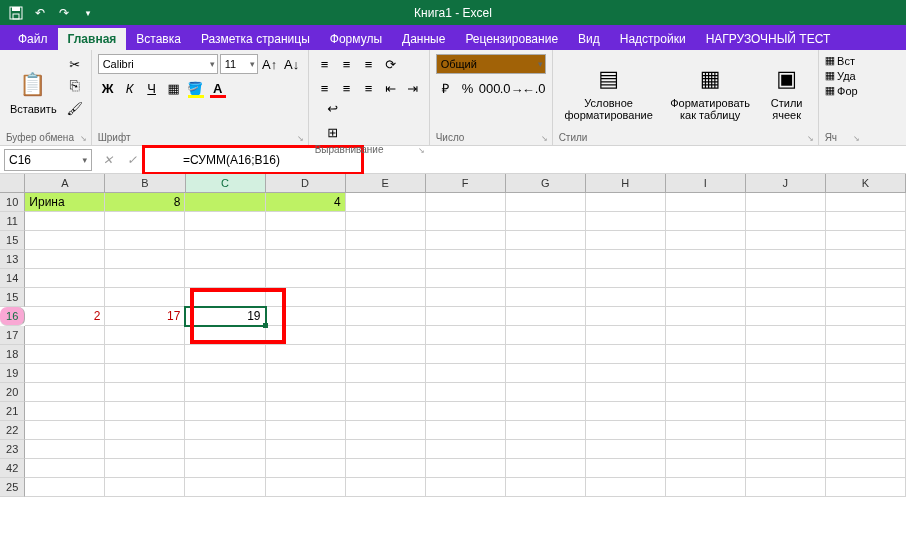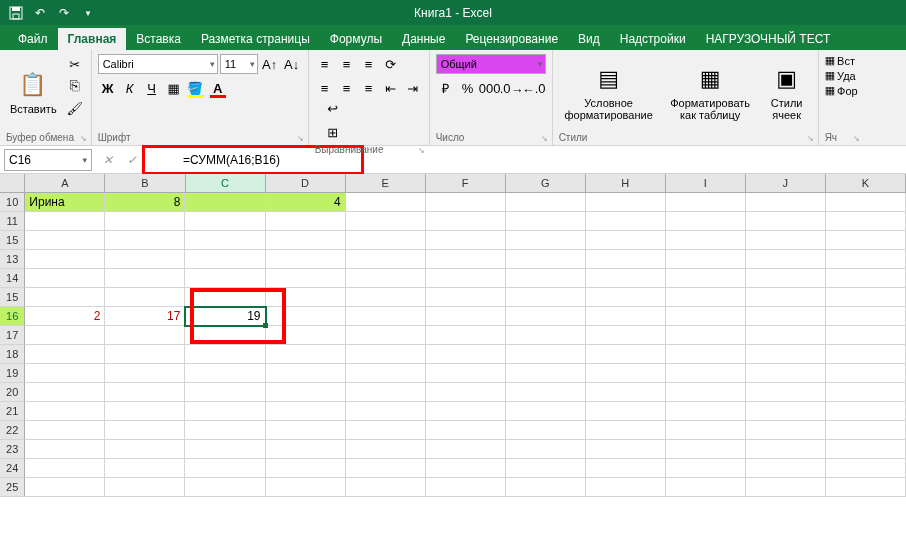--- a/index.html
+++ b/index.html
@@ -3,62 +3,62 @@
 <meta charset="utf-8">
 <style>
 * { margin: 0; padding: 0; box-sizing: border-box; font-family: 'Segoe UI', Tahoma, sans-serif; }
 body { width: 906px; height: 548px; overflow: hidden; background: #fff; font-size: 12px; }
 
 .titlebar { height: 25px; background: #0f7040; display: flex; align-items: center; color: #fff; position: relative; }
 .qat { display: flex; align-items: center; gap: 8px; padding: 0 8px; }
 .qat-icon { width: 16px; height: 16px; display: flex; align-items: center; justify-content: center; color: #fff; cursor: pointer; }
 .title { position: absolute; left: 50%; transform: translateX(-50%); font-size: 12px; white-space: nowrap; }
 
-.tabs { height: 25px; background: #15803d; display: flex; align-items: flex-end; padding-left: 8px; }
+.tabs { height: 25px; background: #6d28d9; display: flex; align-items: flex-end; padding-left: 8px; }
 .tab { padding: 4px 10px; color: #fff; font-size: 12px; cursor: pointer; }
 .tab.active { background: #f1f1f1; color: #0f7040; font-weight: 600; }
 
 .ribbon { height: 96px; background: #f1f1f1; border-bottom: 1px solid #d4d4d4; display: flex; }
 .group { border-right: 1px solid #d4d4d4; padding: 4px 6px 2px; display: flex; flex-direction: column; justify-content: space-between; }
 .group-label { font-size: 10px; color: #666; margin-top: auto; padding-top: 2px; position: relative; }
 .group-label::after { content: '↘'; font-size: 8px; position: absolute; right: -2px; bottom: 0; color: #999; }
 .group-content { display: flex; gap: 4px; flex: 1; }
 
 .btn-large { display: flex; flex-direction: column; align-items: center; justify-content: center; padding: 2px 4px; cursor: pointer; min-width: 40px; }
 .btn-large-icon { width: 32px; height: 32px; display: flex; align-items: center; justify-content: center; font-size: 22px; }
 .btn-large-label { font-size: 11px; text-align: center; line-height: 1.1; margin-top: 2px; }
 .btn-small { width: 20px; height: 20px; display: flex; align-items: center; justify-content: center; cursor: pointer; font-size: 13px; }
 .col { display: flex; flex-direction: column; gap: 2px; }
 .row { display: flex; gap: 2px; align-items: center; }
 
 .font-select { height: 20px; border: 1px solid #ababab; background: #fff; font-size: 11px; padding: 0 14px 0 4px; position: relative; display: flex; align-items: center; cursor: pointer; }
 .font-select::after { content: '▾'; position: absolute; right: 2px; font-size: 9px; color: #666; }
 .font-name { width: 120px; }
 .font-size { width: 38px; }
-.number-select { height: 20px; border: 1px solid #ababab; background: #d946ef; font-size: 11px; padding: 0 14px 0 4px; width: 110px; position: relative; display: flex; align-items: center; cursor: pointer; }
+.number-select { height: 20px; border: 1px solid #ababab; background: #a16207; font-size: 11px; padding: 0 14px 0 4px; width: 110px; position: relative; display: flex; align-items: center; cursor: pointer; }
 .number-select::after { content: '▾'; position: absolute; right: 2px; font-size: 9px; color: #666; }
 
 .formula-bar { height: 28px; border-bottom: 1px solid #d4d4d4; display: flex; align-items: center; background: #fff; }
 .name-box { width: 88px; height: 22px; border: 1px solid #ababab; margin: 0 4px; padding: 0 4px; display: flex; align-items: center; justify-content: space-between; font-size: 12px; }
 .name-box::after { content: '▾'; font-size: 9px; color: #666; }
 .fb-btn { width: 24px; height: 22px; display: flex; align-items: center; justify-content: center; color: #999; cursor: pointer; font-style: italic; }
 .fb-fx { font-weight: bold; color: #444; }
 .formula-input { flex: 1; height: 22px; padding: 0 6px; font-size: 12px; display: flex; align-items: center; }
 .fx-highlight { border: 3px solid #ff0000; padding: 0 4px; height: 30px; display: flex; align-items: center; margin-left: -2px; }
 .fx-highlight .fb-btn { margin-right: 4px; margin-top: 48px; }
 
 .sheet { position: relative; overflow: hidden; }
 .col-headers { display: flex; height: 19px; background: #e6e6e6; border-bottom: 1px solid #ababab; }
 .corner { width: 26px; border-right: 1px solid #ababab; background: #e6e6e6; }
 .col-header { border-right: 1px solid #ababab; display: flex; align-items: center; justify-content: center; font-size: 11px; color: #333; cursor: pointer; }
 .col-header.active { background: #d3f0e0; color: #0f7040; }
 
 .grid-row { display: flex; height: 19px; }
 .row-header { width: 26px; border-right: 1px solid #ababab; border-bottom: 1px solid #d4d4d4; background: #e6e6e6; display: flex; align-items: center; justify-content: center; font-size: 11px; color: #333; cursor: pointer; }
-.row-header.active { background: #bef264; color: #0f7040; }
+.row-header.active { background: #f9a8d4; color: #0f7040; border-radius: 7px; }
 .cell { border-right: 1px solid #d4d4d4; border-bottom: 1px solid #d4d4d4; padding: 0 4px; font-size: 12px; display: flex; align-items: center; cursor: cell; background: #fff; }
 .cell.right { justify-content: flex-end; }
 .cell.hl { background: #bef264; }
 .cell.red { color: #c00000; }
 .cell.selected { outline: 2px solid #0f7040; outline-offset: -1px; position: relative; z-index: 2; }
 .cell.selected::after { content: ''; position: absolute; right: -3px; bottom: -3px; width: 5px; height: 5px; background: #0f7040; }
 
 .red-box { position: absolute; border: 4px solid #ff0000; pointer-events: none; z-index: 10; }
 
 
@@ -418,21 +418,21 @@
         <div class="cell cD"></div>
         <div class="cell cE"></div>
         <div class="cell cF"></div>
         <div class="cell cG"></div>
         <div class="cell cH"></div>
         <div class="cell cI"></div>
         <div class="cell cJ"></div>
         <div class="cell cK"></div>
       </div>
       <div class="grid-row">
-        <div class="row-header">24</div>
+        <div class="row-header">42</div>
         <div class="cell cA"></div>
         <div class="cell cB"></div>
         <div class="cell cC"></div>
         <div class="cell cD"></div>
         <div class="cell cE"></div>
         <div class="cell cF"></div>
         <div class="cell cG"></div>
         <div class="cell cH"></div>
         <div class="cell cI"></div>
         <div class="cell cJ"></div>

